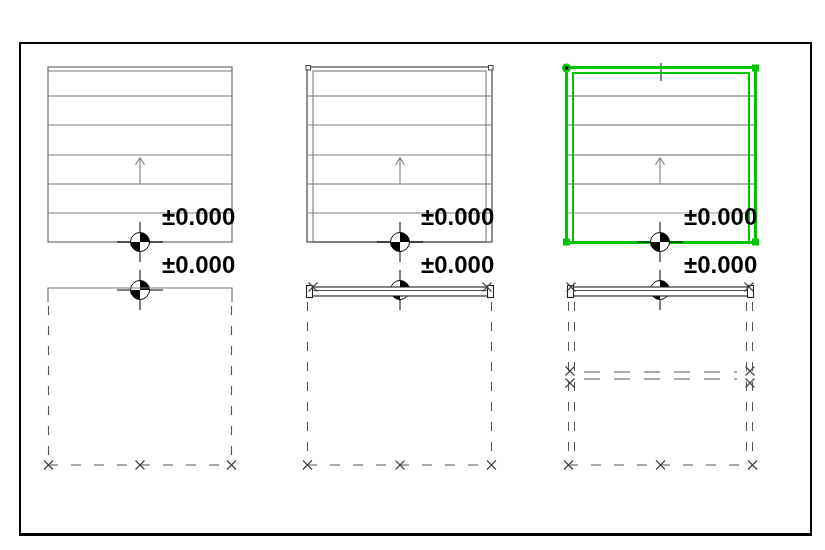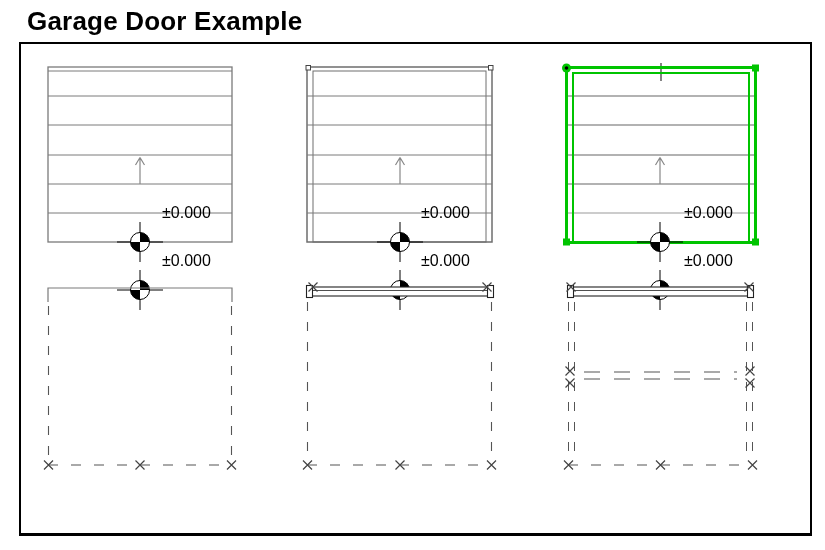--- a/index.html
+++ b/index.html
@@ -4,33 +4,32 @@
 <style>
   html,body{margin:0;padding:0;background:#fff;}
   #stage{position:relative;width:825px;height:550px;background:#fff;overflow:hidden;
          font-family:"Liberation Sans",sans-serif;}
   #page-title{position:absolute;left:27px;top:6px;font-size:26px;font-weight:700;
               color:#000;letter-spacing:.2px;white-space:nowrap;}
   #cad-svg{position:absolute;left:0;top:0;width:825px;height:550px;}
   #viewport-frame{position:absolute;left:19px;top:42px;width:793px;height:494px;
                   border:2px solid #000;border-bottom-width:3px;box-sizing:border-box;
                   pointer-events:none;}
-  .lbl{position:absolute;font-size:16px;line-height:1;font-weight:400;color:#000;white-space:nowrap;}
+  .lbl{position:absolute;font-size:24px;line-height:1;font-weight:700;color:#000;white-space:nowrap;}
   .lbl.a{top:205px}
   .lbl.b{top:253px}
   .d1{left:162px}
   .d2{left:421px}
   .d3{left:684px}
 </style>
 </head>
 <body>
 
 <div id="stage">
 
-  <div id="page-title">Garage Door Example</div>
 
   <svg id="cad-svg" viewBox="0 0 825 550" xmlns="http://www.w3.org/2000/svg">
     <defs>
       <g id="lvlmark">
         <line x1="0" y1="-20" x2="0" y2="20" stroke="#000" stroke-width="1"></line>
         <line x1="-23" y1="0" x2="23" y2="0" stroke="#000" stroke-width="1"></line>
         <circle r="9.5" fill="#fff" stroke="#000" stroke-width="1"></circle>
         <path d="M0,0 L0,-9.5 A9.5 9.5 0 0 1 9.5,0 Z" fill="#000"></path>
         <path d="M0,0 L0,9.5 A9.5 9.5 0 0 1 -9.5,0 Z" fill="#000"></path>
       </g>

